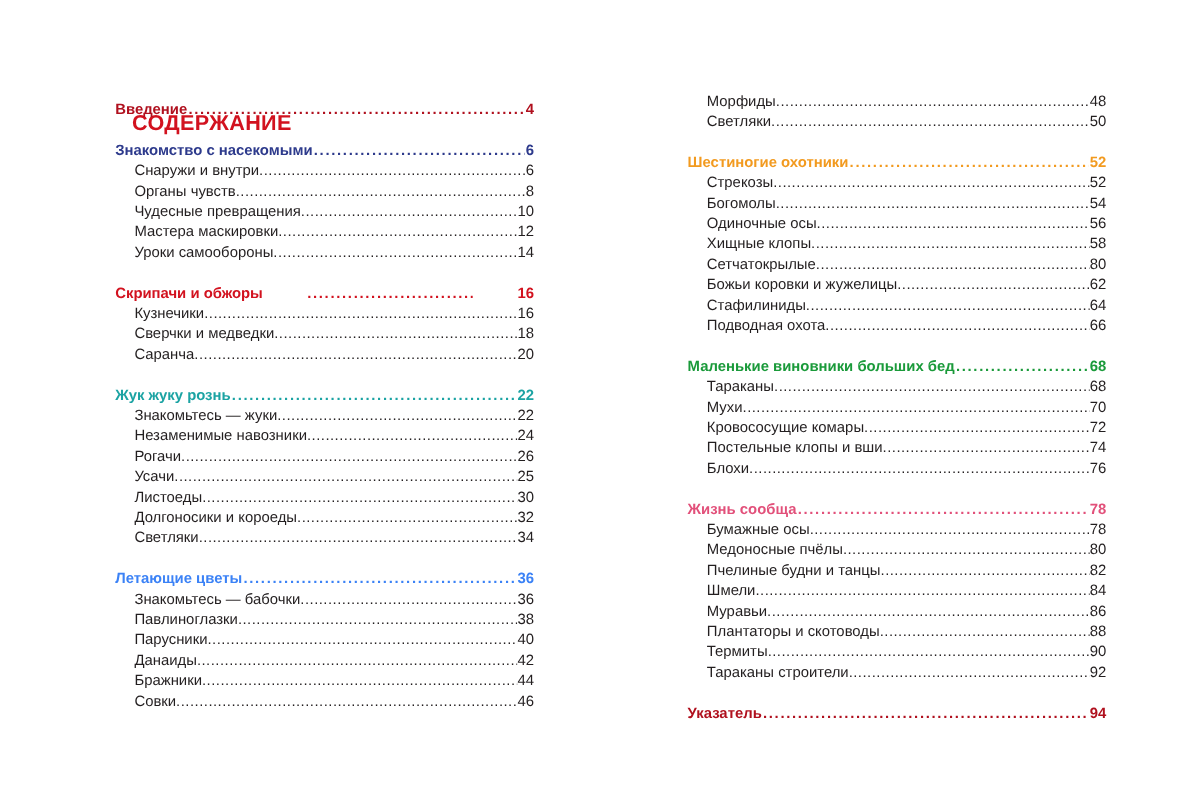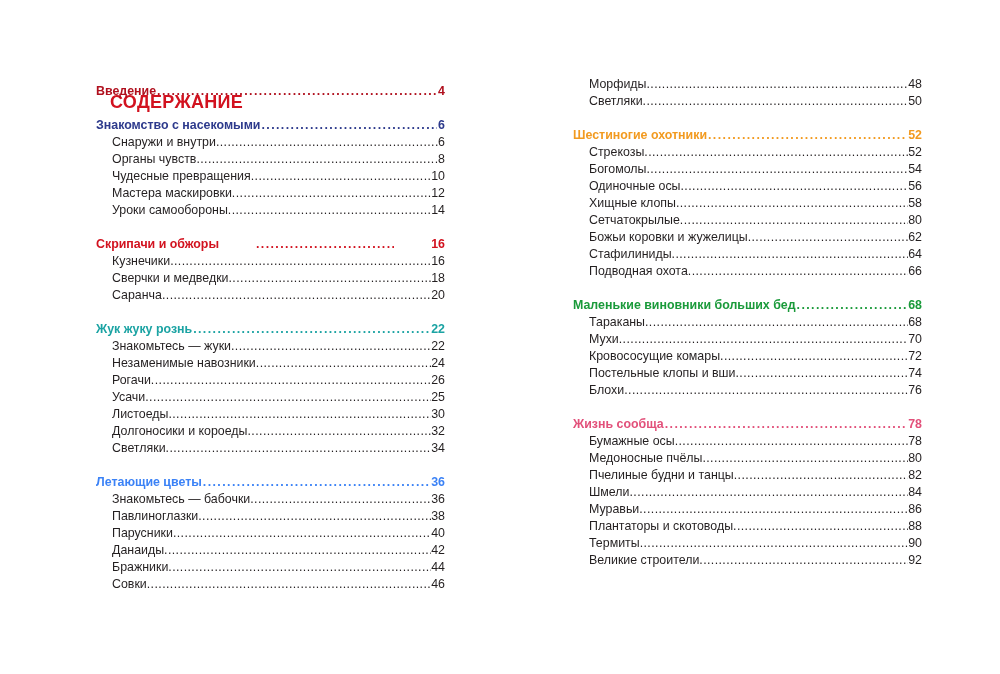--- a/index.html
+++ b/index.html
@@ -296,18 +296,25 @@
         <span class="lbl">Плантаторы и скотоводы</span>
         <span class="dots"></span>
         <span class="pg">88</span>
       </div>
       <div class="row item">
         <span class="lbl">Термиты</span>
         <span class="dots"></span>
         <span class="pg">90</span>
       </div>
       <div class="row item">
-        <span class="lbl">Великие строители</span>
+        <span class="lbl">Тараканы строители</span>
         <span class="dots"></span>
         <span class="pg">92</span>
+      </div>
+    </div>
+    <div class="section">
+      <div class="row head" style="color: rgb(176, 16, 30);">
+        <span class="lbl">Указатель</span>
+        <span class="dots"></span>
+        <span class="pg">94</span>
       </div>
     </div>
   </div>
 
 </body></html>

